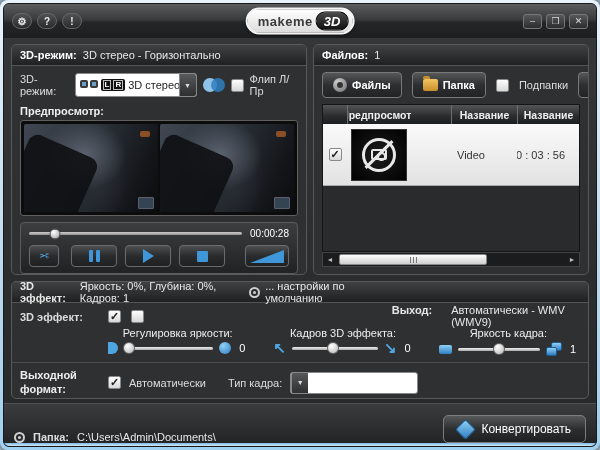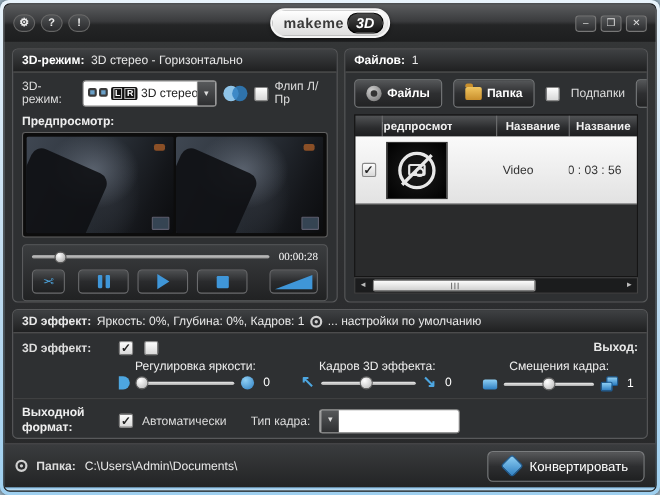--- a/index.html
+++ b/index.html
@@ -65,21 +65,21 @@
     background:
       radial-gradient(60px 50px at 45% 35%, #5a626e 0%, rgba(90,98,110,0) 70%),
       radial-gradient(40px 60px at 55% 60%, #2a2e35 0%, rgba(42,46,53,0) 75%),
       linear-gradient(115deg,#3f4752 0%,#2b3139 45%,#14161a 80%,#0b0c0e 100%);}
   .frame::before{content:"";position:absolute;left:-12%;top:20%;width:55%;height:120%;
     background:#0e1013;transform:rotate(24deg);border-radius:10px;opacity:.9;}
   .frame::after{content:"";position:absolute;right:6%;top:8%;width:10px;height:6px;background:#a85c28;border-radius:2px;opacity:.8;}
   .watermark{position:absolute;right:4px;bottom:3px;width:16px;height:12px;background:#3a4a5a;
     border:1px solid #667;border-radius:1px;opacity:.9;}
   .player{margin:6px 8px 0 8px;background:linear-gradient(180deg,#3b3d3f,#212223);
-    border:1px solid #5a5b5d;border-radius:4px;padding:5px 8px 6px 8px;font-family:Liberation Serif, serif;}
+    border:1px solid #5a5b5d;border-radius:4px;padding:5px 8px 6px 8px;}
   .seek-row{display:flex;align-items:center;gap:8px;}
   .seek-track{flex:1;height:3px;background:linear-gradient(180deg,#cfcfcf,#8f8f8f);border-radius:2px;position:relative;}
   .seek-thumb{position:absolute;top:50%;left:12%;transform:translate(-50%,-50%);width:11px;height:11px;
     border-radius:50%;background:radial-gradient(circle at 35% 30%,#fff,#9a9a9a);border:1px solid #555;cursor:pointer;}
   .seek-time{color:#fff;font-size:10px;white-space:nowrap;}
   .pbtn-row{display:flex;align-items:center;margin-top:6px;}
   .pbtn{height:22px;border-radius:4px;border:1px solid #6a6b6d;cursor:pointer;
     background:linear-gradient(180deg,#4c4e50,#2a2b2d 50%,#1f2021);
     display:flex;align-items:center;justify-content:center;color:#3f96d8;}
   .pbtn.small{width:30px;} .pbtn.mid{width:46px;margin:0 4px;}
@@ -149,21 +149,21 @@
   .sq1{width:13px;height:9px;background:linear-gradient(180deg,#8fd0f5,#2f7fc1);border-radius:2px;}
   .sq2{width:16px;height:14px;position:relative;}
   .sq2 i{position:absolute;width:11px;height:9px;background:linear-gradient(180deg,#8fd0f5,#2f7fc1);border-radius:2px;border:1px solid #1e5d94;}
   .sq2 i:first-child{right:0;top:0;} .sq2 i:last-child{left:0;bottom:0;}
   .fx-divider{height:1px;background:#151515;border-bottom:1px solid #4a4b4d;margin:0;}
   .format-row{display:flex;align-items:center;gap:8px;padding:6px 8px 8px 8px;}
   .format-lbl{font-weight:bold;color:#eee;font-size:11px;width:80px;line-height:1.25;}
   .select{display:flex;align-items:center;width:128px;height:22px;background:#fff;border:1px solid #888;border-radius:3px;overflow:hidden;}
   .select .sel-text{flex:1;color:#222;font-size:11px;padding-left:6px;}
   
-  .statusbar{height:40px;flex:0 0 40px;display:flex;align-items:center;gap:8px;padding:0 10px;margin-top:4px;
+  .statusbar{height:40px;flex:0 0 40px;display:flex;align-items:flex-end;gap:8px;padding:0 10px;margin-top:4px;
     background:linear-gradient(180deg,#3a3c3e,#232425);border-top:1px solid #505153;}
   .path{color:#e8e8e8;font-size:11px;}
   .convert-btn{margin-left:auto;height:28px;display:flex;align-items:center;gap:8px;padding:0 14px;
     border-radius:5px;border:1px solid #7a7c7e;cursor:pointer;
     background:linear-gradient(180deg,#58595b,#2d2e30 50%,#1f2021);color:#fff;font-size:12px;}
   .convert-icon{width:15px;height:15px;background:linear-gradient(135deg,#8fd0f5,#2f7fc1);
     transform:rotate(45deg);border-radius:3px;border:1px solid #1e5d94;}
   .bottom-glow{height:3px;background:linear-gradient(180deg,#7fb8e0,#cfe9fa);}
 </style>
 </head>
@@ -338,20 +338,21 @@
     <div class="effects">
       <div class="fx-header">
         <b>3D эффект:</b>
         <span>Яркость: 0%, Глубина: 0%, Кадров: 1</span>
         <span class="ring-icon">
             <i></i>
           </span>
         <span>... настройки по умолчанию</span>
         <span class="fx-out">
           <b>Выход:</b>
+          <span>Автоматически - WMV (WMV9)</span>
         </span>
       </div>
 
       <div class="fx-row1">
         <span class="lbl" style="font-weight:bold;">3D эффект:</span>
         <span class="checkbox">✓</span>
         <span class="checkbox"></span>
       </div>
 
       <div class="sliders">
@@ -371,21 +372,21 @@
           <div class="sline">
             <span class="blue-arrow">↖</span>
             <div class="strack">
                 <div class="sthumb" style="left:48%;"></div>
               </div>
             <span class="blue-arrow">↘</span>
             <span class="sval">0</span>
           </div>
         </div>
         <div class="sgroup">
-          <span class="slabel">Смещения кадра:</span>
+          <span class="slabel">Яркость кадра:</span>
           <div class="sline">
             <span class="sq1"></span>
             <div class="strack">
                 <div class="sthumb" style="left:50%;"></div>
               </div>
             <span class="sq2">
                 <i></i>
                 <i></i>
               </span>
             <span class="sval">1</span>

